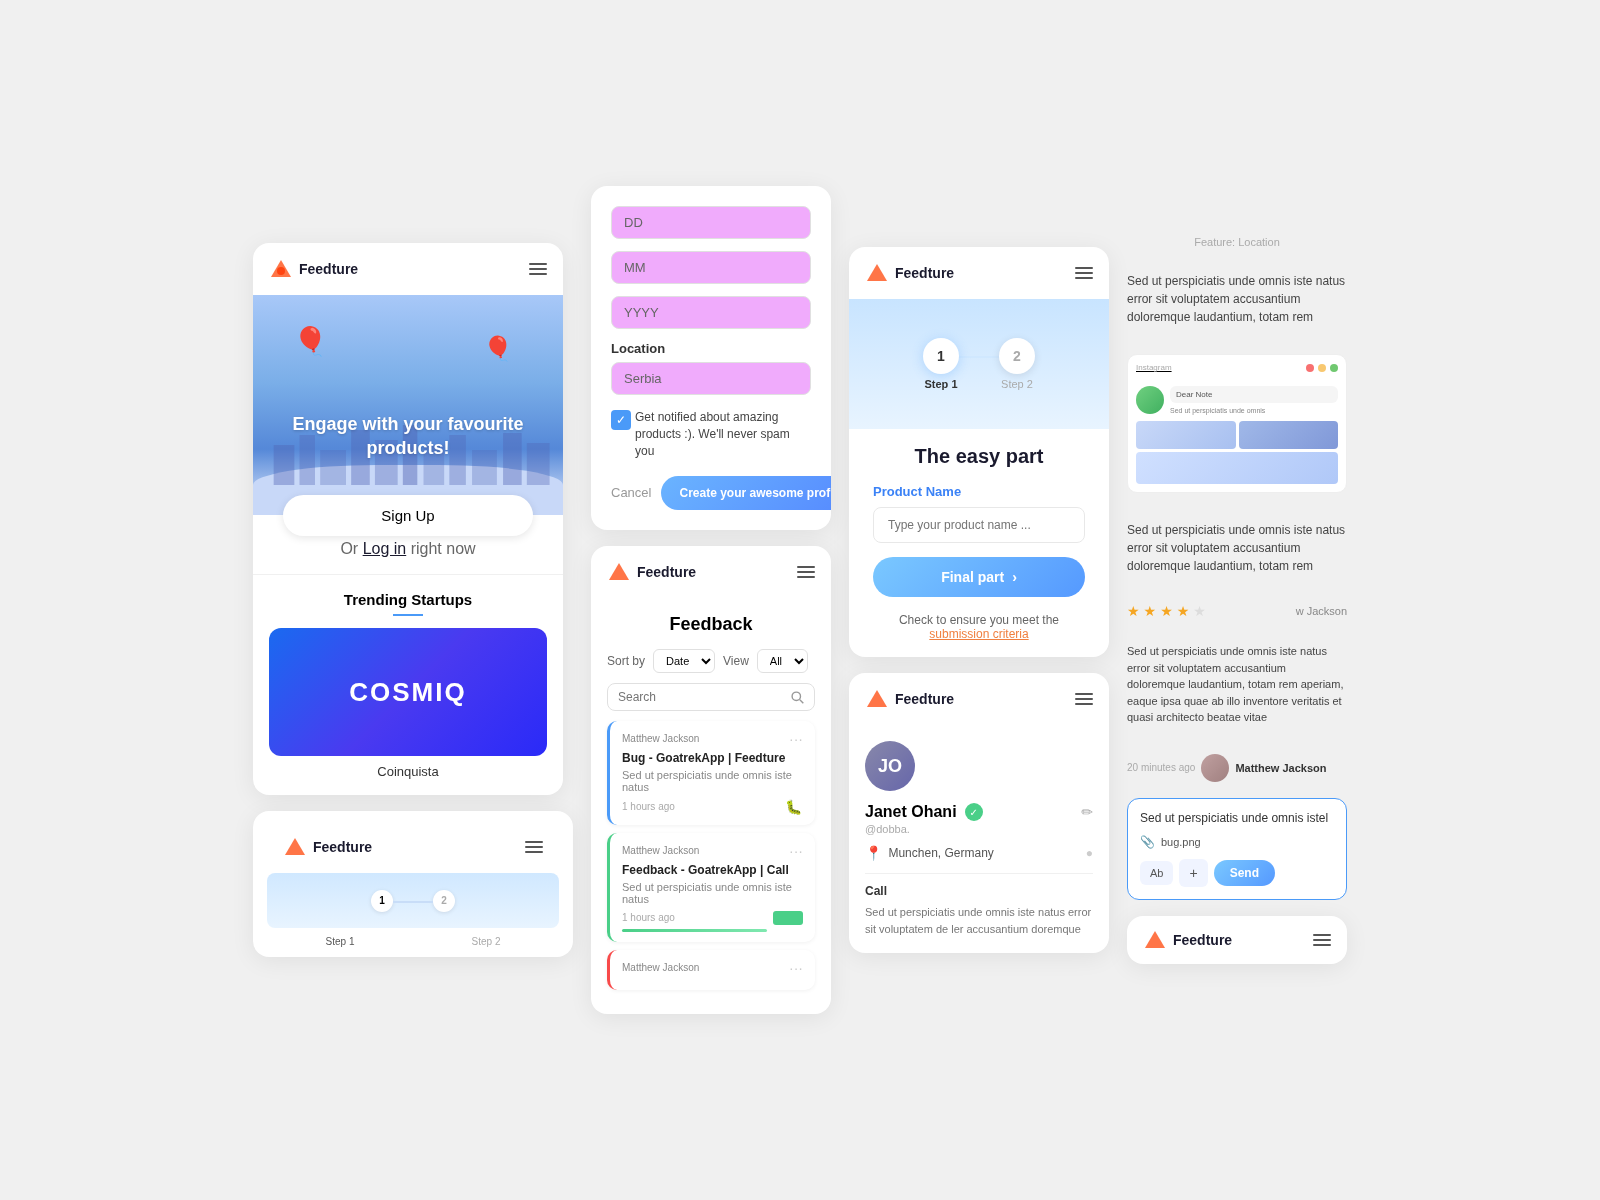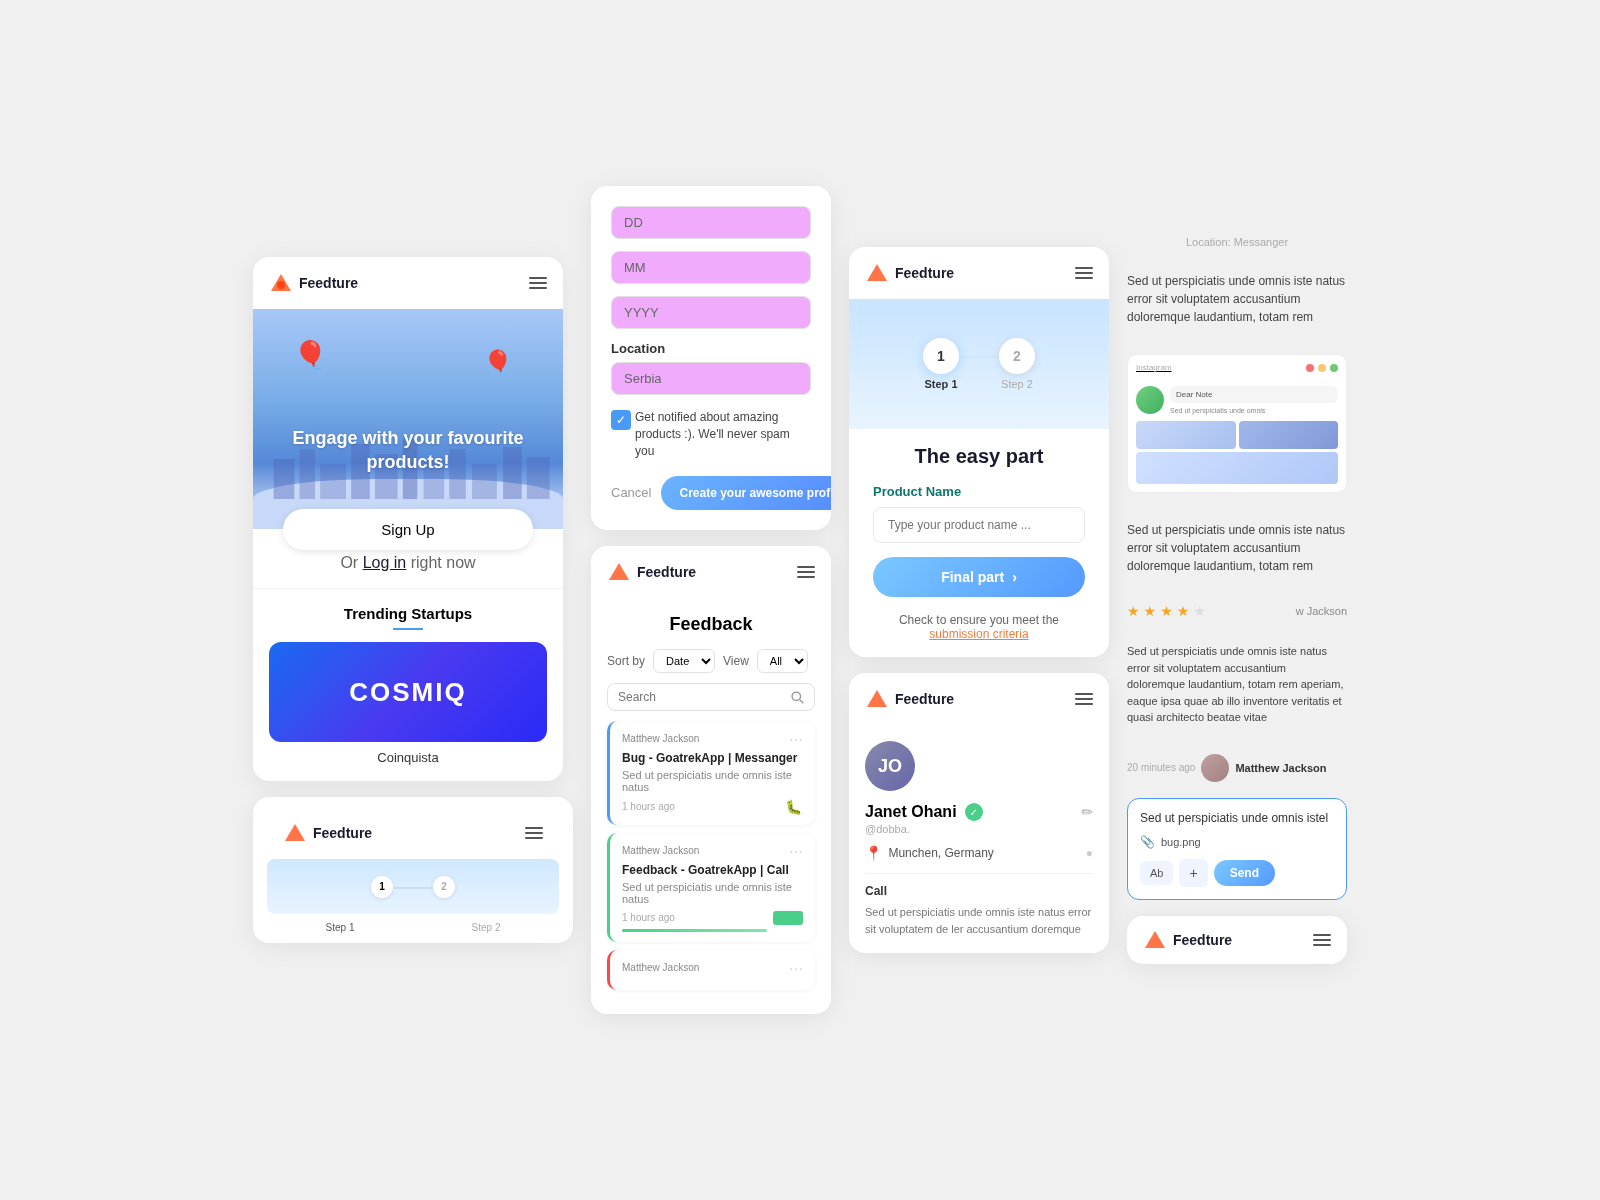--- a/index.html
+++ b/index.html
@@ -153,21 +153,21 @@
     .trending-divider {
       width: 30px;
       height: 2px;
       background: #4a9af8;
       margin: 6px auto 12px;
     }
     .cosmiq-card {
       border-radius: 12px;
       overflow: hidden;
       background: linear-gradient(135deg, #1a6af0 0%, #4a3af0 50%, #2a2af8 100%);
-      height: 100px;
+      height: 128px;
       display: flex;
       align-items: center;
       justify-content: center;
     }
     .cosmiq-text {
       color: white;
       font-size: 26px;
       font-weight: 900;
       letter-spacing: 2px;
     }
@@ -410,21 +410,21 @@
     .step-heading {
       font-size: 20px;
       font-weight: 700;
       text-align: center;
       color: #1a1a2e;
       margin-bottom: 16px;
     }
     .product-label {
       font-size: 13px;
       font-weight: 600;
-      color: #0f766e;
+      color: #3b82f6;
       margin-bottom: 8px;
     }
     .product-input {
       width: 100%;
       padding: 10px 14px;
       border: 1px solid #e8e8e8;
       border-radius: 8px;
       font-size: 12px;
       color: #bbb;
       outline: none;
@@ -884,21 +884,21 @@
           <circle cx="9" cy="9" r="6"></circle>
           <line x1="14" y1="14" x2="19" y2="19"></line>
         </svg>
       </div>
 
       <div class="feedback-item">
         <div class="feedback-meta">
           <span class="feedback-author">Matthew Jackson</span>
           <span class="feedback-more">···</span>
         </div>
-        <div class="feedback-title-text">Bug - GoatrekApp | Messanger</div>
+        <div class="feedback-title-text">Bug - GoatrekApp | Feedture</div>
         <div class="feedback-desc">Sed ut perspiciatis unde omnis iste natus</div>
         <div class="feedback-footer">
           <span class="feedback-time">1 hours ago</span>
           <span class="bug-icon">🐛</span>
         </div>
       </div>
 
       <div class="feedback-item green">
         <div class="feedback-meta">
           <span class="feedback-author">Matthew Jackson</span>
@@ -1002,21 +1002,21 @@
       </div>
       <div class="about-section">
         <div class="about-title">Call</div>
         <div class="about-text">Sed ut perspiciatis unde omnis iste natus error sit voluptatem de ler accusantium doremque</div>
       </div>
     </div>
   </div>
 </div>
 
 <div class="col col-right">
-  <div class="feature-label">Location: Messanger</div>
+  <div class="feature-label">Feature: Location</div>
 
   <div class="messenger-review-text">Sed ut perspiciatis unde omnis iste natus error sit voluptatem accusantium doloremque laudantium, totam rem</div>
 
   <div class="messenger-screenshot">
     <div class="ms-topbar">
       <span class="ms-logo-small">Instagram</span>
       <div style="display:flex;gap:4px">
         <span style="width:8px;height:8px;border-radius:50%;background:#f87070;display:block;"></span>
         <span style="width:8px;height:8px;border-radius:50%;background:#f8c870;display:block;"></span>
         <span style="width:8px;height:8px;border-radius:50%;background:#70c870;display:block;"></span>

